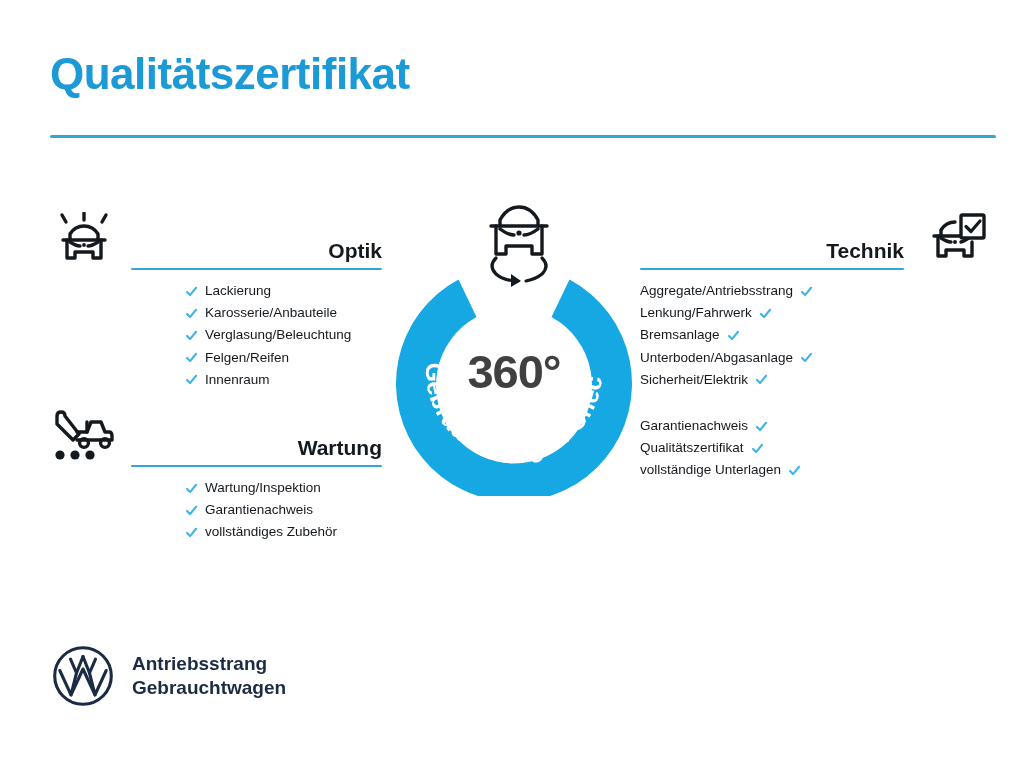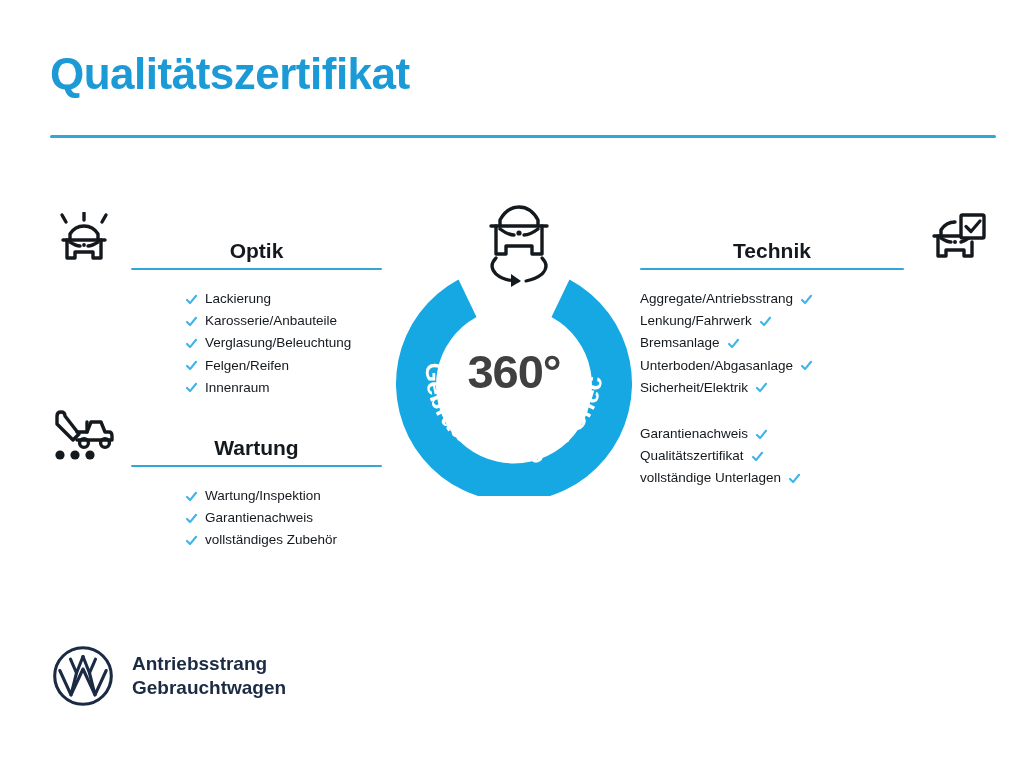--- a/index.html
+++ b/index.html
@@ -71,43 +71,43 @@
     align-items: center;
     justify-content: center;
   }
   .section.left  .sec-icon { left: 0; }
   .section.right .sec-icon { right: 0; }
 
   .sec-title-wrap {
     position: absolute;
     bottom: 0;
   }
-  .section.left  .sec-title-wrap { left: 83px;  right: 0; text-align: center; }
-  .section.right .sec-title-wrap { right: 88px; left: 0;  text-align: center; }
+  .section.left  .sec-title-wrap { left: 83px;  right: 0; text-align: right; }
+  .section.right .sec-title-wrap { right: 88px; left: 0;  text-align: right; }
 
   .sec-title {
     font-size: 21px;
     font-weight: bold;
     color: #14191e;
     line-height: 1.1;
     padding-bottom: 6px;
     white-space: nowrap;
   }
   .sec-underline {
     height: 2px;
     background: #2FA8D8;
     width: 100%;
     border-radius: 1px;
   }
 
   
   .sec-list {
     list-style: none;
     margin: 0;
-    padding: 22px 0 0 0;
+    padding: 14px 0 0 0;
   }
   .sec-list li {
     display: flex;
     align-items: center;
     font-size: 13.5px;
     color: #14191e;
     line-height: 1.05;
     margin-bottom: 8px;
     white-space: nowrap;
   }

